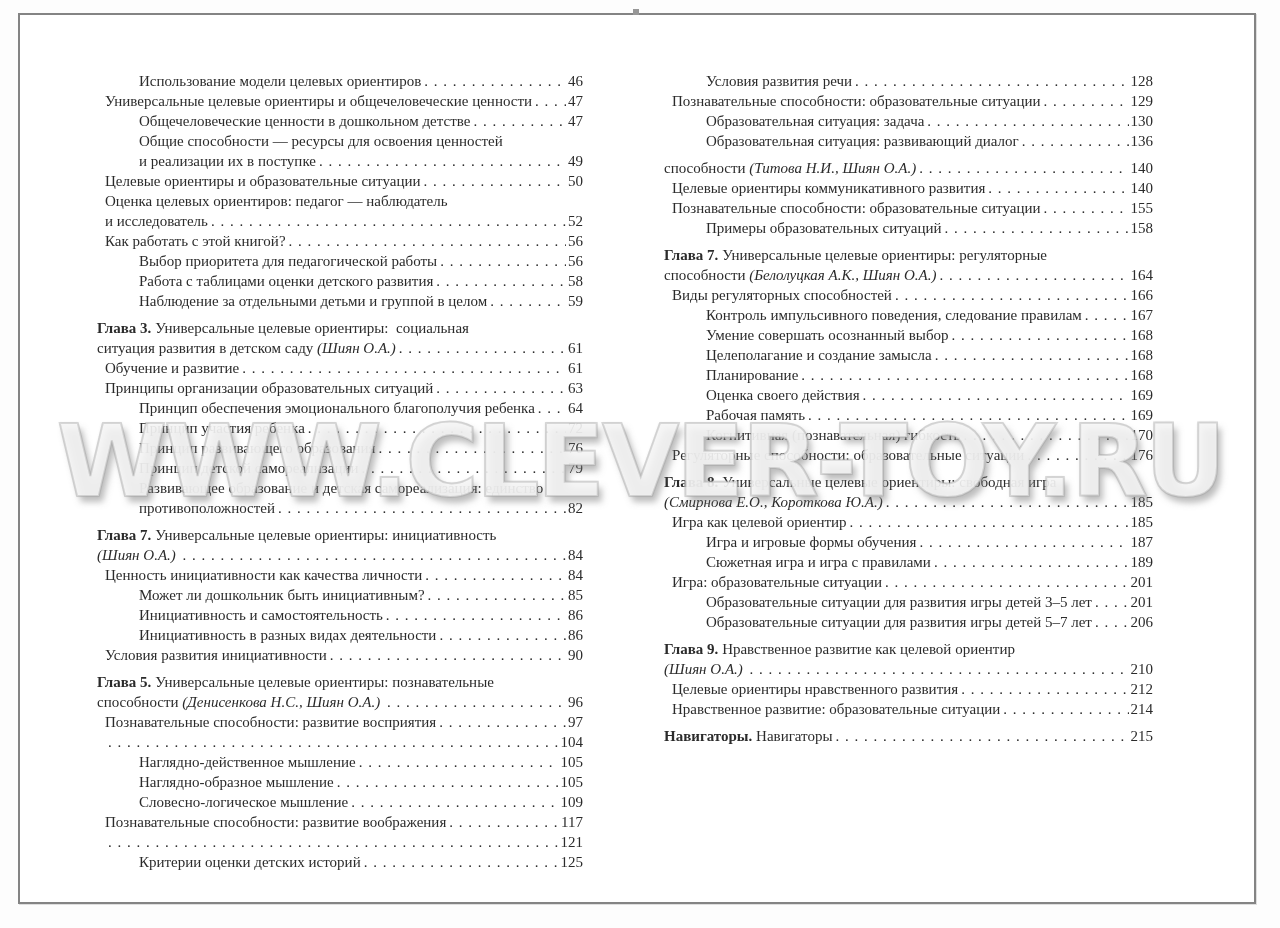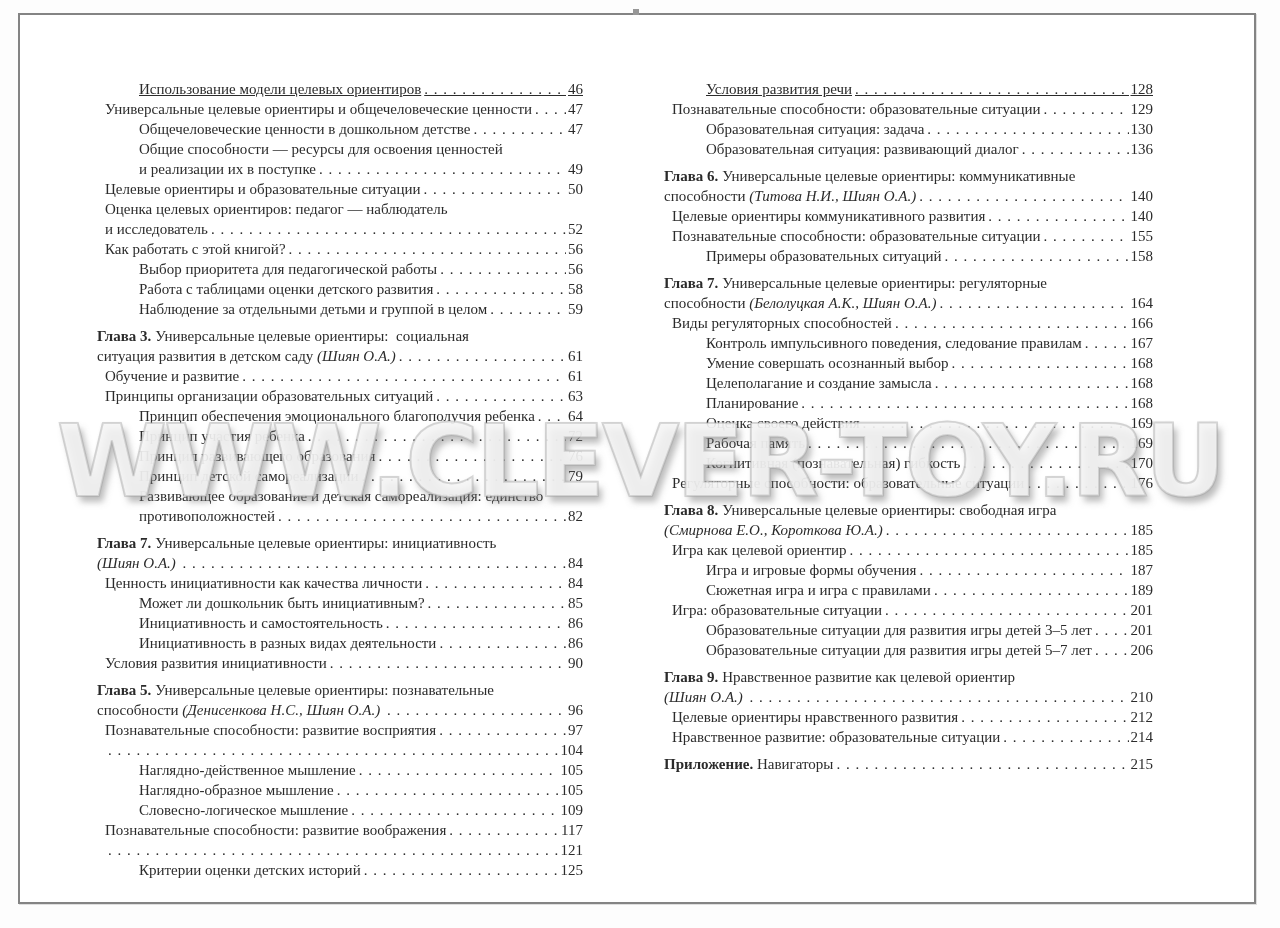--- a/index.html
+++ b/index.html
@@ -41,21 +41,21 @@
     font-size: 15px;
     line-height: 20px;
   }
   .col-left  { left: 97px;  width: 486px; }
   .col-right { left: 664px; width: 489px; }
 
   .entry { margin: 0; }
   .entry.level-0 { margin-left: 0;  margin-top: 7px; }
   .entry.level-1 { margin-left: 8px; }
   .entry.level-2 { margin-left: 42px; }
-  .col .entry:first-child { margin-top: 16px; text-decoration: underline; }
+  .col .entry:first-child { margin-top: 8px; }
 
   .line {
     display: flex;
     align-items: baseline;
   }
   .line span { white-space: pre; }
 
   .seg-bold   { font-weight: bold; }
   .seg-italic { font-style: italic; }
   .seg-normal { }
@@ -376,24 +376,20 @@
     </div>
     <div class="entry level-2">
       <div class="line">
         <span class="seg-normal">Образовательная ситуация: развивающий диалог</span>
         <span class="leader"></span>
         <span class="pagenum">136</span>
       </div>
     </div>
     <div class="entry level-0">
       <div class="line">
-        <span class="seg-bold">Глава 6.</span>
-        <span class="seg-normal"> Универсальные целевые ориентиры: коммуникативные</span>
-      </div>
-      <div class="line">
         <span class="seg-normal">способности </span>
         <span class="seg-italic">(Титова Н.И., Шиян О.А.)</span>
         <span class="leader"></span>
         <span class="pagenum">140</span>
       </div>
     </div>
     <div class="entry level-1">
       <div class="line">
         <span class="seg-normal">Целевые ориентиры коммуникативного развития</span>
         <span class="leader"></span>
@@ -562,21 +558,21 @@
     </div>
     <div class="entry level-1">
       <div class="line">
         <span class="seg-normal">Нравственное развитие: образовательные ситуации</span>
         <span class="leader"></span>
         <span class="pagenum">214</span>
       </div>
     </div>
     <div class="entry level-0">
       <div class="line">
-        <span class="seg-bold">Приложение.</span>
+        <span class="seg-bold">Навигаторы.</span>
         <span class="seg-normal"> Навигаторы</span>
         <span class="leader"></span>
         <span class="pagenum">215</span>
       </div>
     </div>
   </div>
 
 <div class="watermark">WWW.CLEVER-TOY.RU</div>
 
 </body></html>

